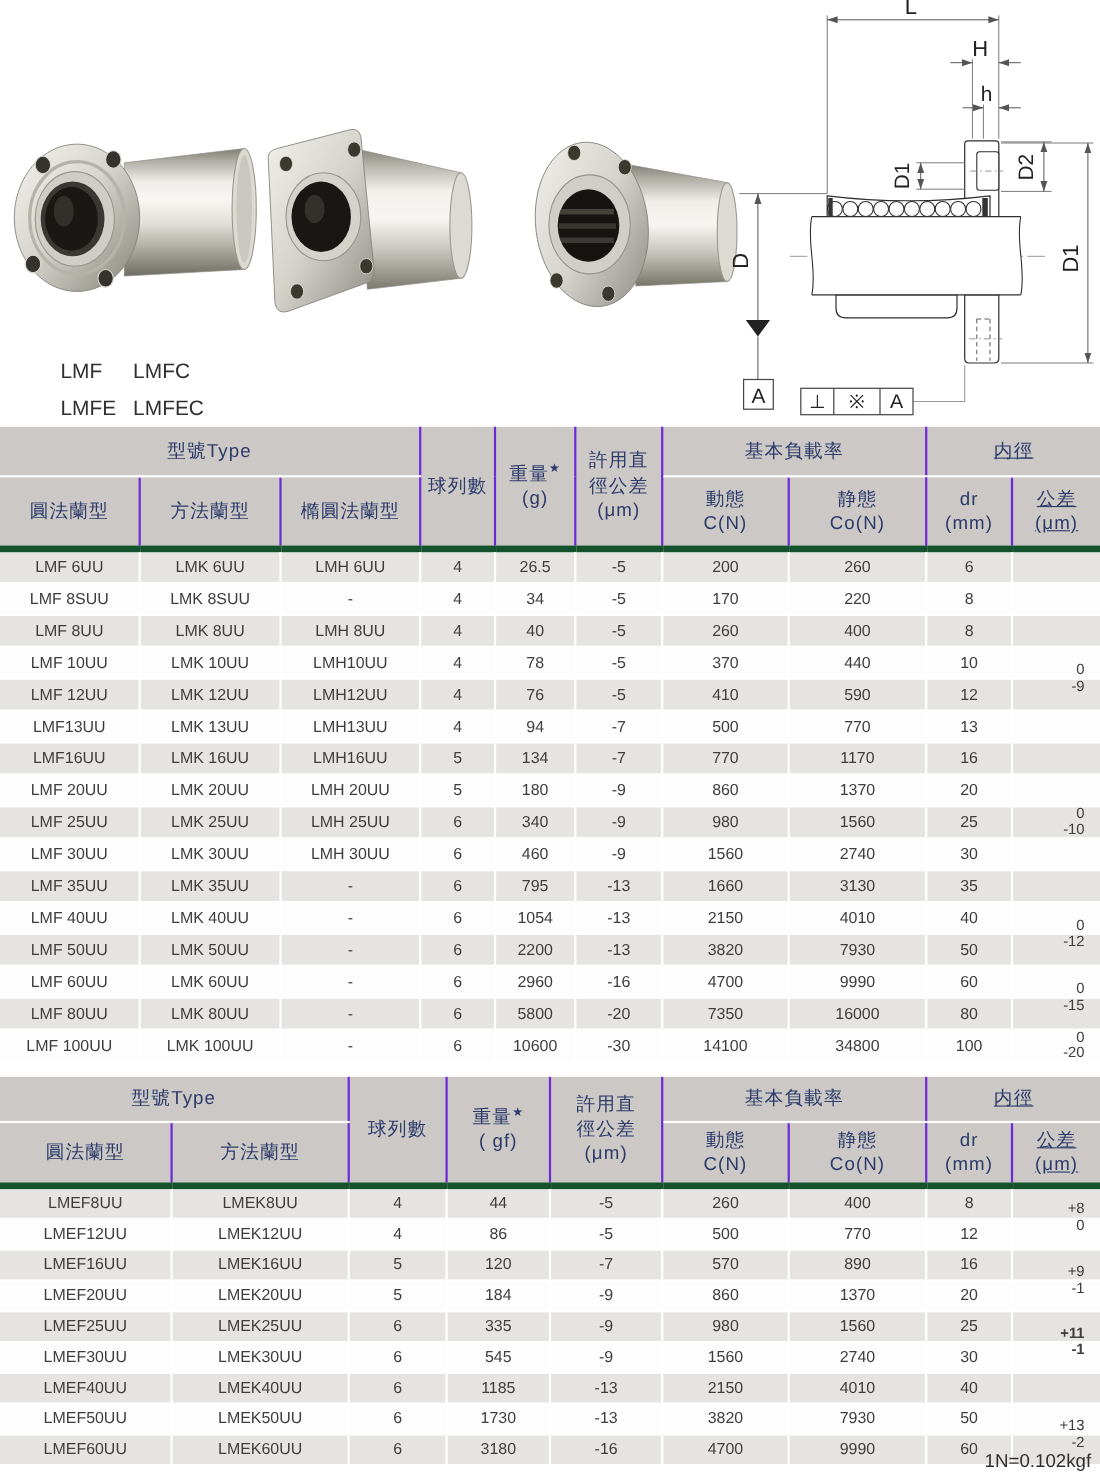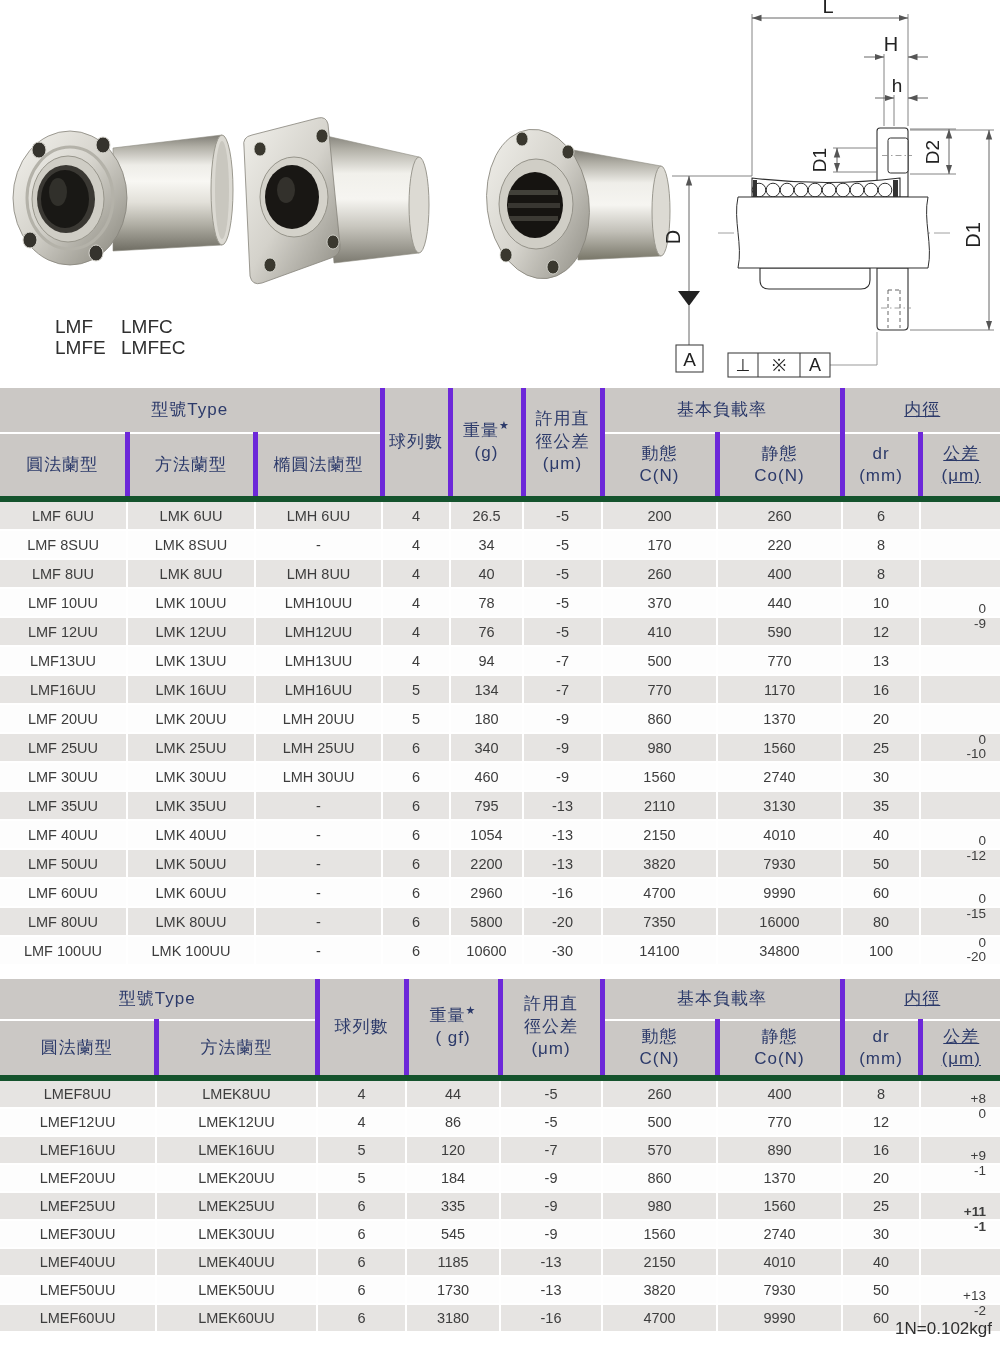--- a/index.html
+++ b/index.html
@@ -2,30 +2,30 @@
 <html><head>
 <meta charset="utf-8">
 <style>
   html,body{margin:0;padding:0;background:#fff;}
   #page{position:relative;width:1000px;height:1347px;background:#fff;overflow:hidden;
         font-family:"Liberation Sans",sans-serif;}
   .top{position:absolute;left:0;top:0;width:1000px;height:388px;background:#fff;}
   .photo{position:absolute;}
   .model-label{position:absolute;top:316px;color:#2f2f2f;font-size:19px;line-height:21px;}
   .mrow span{display:inline-block;}
-  .mrow span:first-child{width:66px;}
+  .mrow span:first-child{width:66px;margin-top:12px;}
   .diagram{position:absolute;left:660px;top:0;}
 
   .tables{position:absolute;left:0;top:388px;width:1000px;}
   .twrap{position:relative;width:1000px;}
   .twrap.first{margin-bottom:13px;}
   table.ctable{border-collapse:collapse;table-layout:fixed;width:1000px;}
   .ctable th{background:#cbc8c5;color:#2c3a6a;font-weight:normal;font-size:17px;
              letter-spacing:1px;text-align:center;vertical-align:middle;
-             border-right:5px solid #6d28d9;border-bottom:2px solid #fff;padding:2px 0;line-height:1.32;}
+             border-right:2px solid #6d28d9;border-bottom:2px solid #fff;padding:2px 0;line-height:1.32;}
   .ctable th:last-child{border-right:none;text-decoration:underline;}
   .ctable thead tr:first-child th{height:40px;}
   .t1 thead tr:last-child th{height:58px;}
   .t2 thead tr:first-child th{height:36px;}
   .t2 thead tr:last-child th{height:50px;}
   .ctable td{font-size:14.5px;color:#3d3d3d;text-align:center;vertical-align:middle;
              border-right:2px solid #fff;border-bottom:2px solid #fff;padding:0;}
   .ctable td:last-child{border-right:none;}
   .t1 td{height:27px;}
   .t2 td{height:26px;}
@@ -397,21 +397,21 @@
               <td>30</td>
               <td></td>
             </tr>
             <tr>
               <td>LMF 35UU</td>
               <td>LMK 35UU</td>
               <td>-</td>
               <td>6</td>
               <td>795</td>
               <td>-13</td>
-              <td>2110</td>
+              <td>1660</td>
               <td>3130</td>
               <td>35</td>
               <td></td>
             </tr>
             <tr>
               <td>LMF 40UU</td>
               <td>LMK 40UU</td>
               <td>-</td>
               <td>6</td>
               <td>1054</td>

